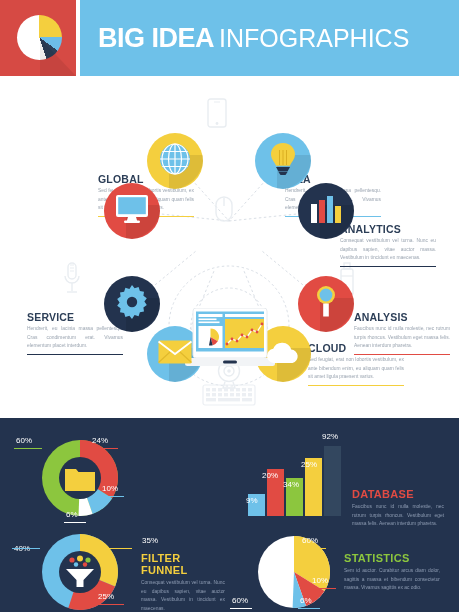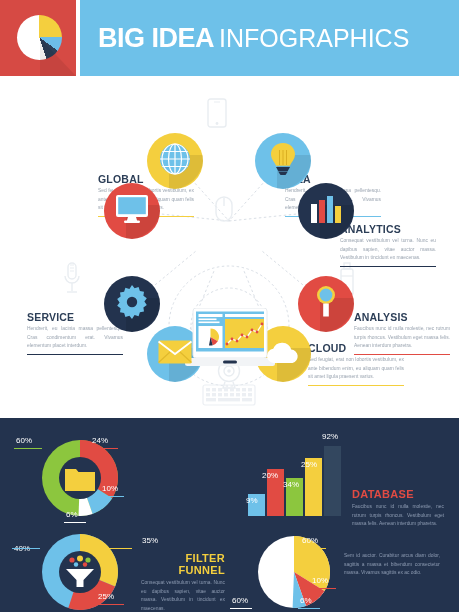--- a/index.html
+++ b/index.html
@@ -423,21 +423,21 @@
     </svg>
   </div>
   <div class="pct" style="left:14px;top:126px;">40%</div>
   <div class="pctline" style="left:12px;top:130px;width:28px;background:#6ec1e9;"></div>
   <div class="pct" style="left:106px;top:118px;margin-left:36px;">35%</div>
   <div class="pctline" style="left:104px;top:130px;width:28px;background:#f4cf3e;"></div>
   <div class="pct" style="left:98px;top:174px;">25%</div>
   <div class="pctline" style="left:96px;top:186px;width:28px;background:#e14b43;"></div>
 
   <div class="q" style="left:141px;top:134px;width:84px;">
-    <div class="hd" style="color:#f4cf3e;text-align:right;">FILTER FUNNEL</div>
+    <div class="hd" style="color:#f4cf3e;">FILTER FUNNEL</div>
     <div class="bd">Consequat vestibulum vel turna. Nunc eu dapibus sapien, vitae auctor massa. Vestibulum in tincidunt ex maecenas.</div>
   </div>
 
   <div style="position:absolute;left:252px;top:112px;">
     <svg width="84" height="84" viewBox="0 0 84 84">
       <g transform="translate(42,42)">
         <circle r="36" fill="#ffffff"></circle>
         <path d="M0 0 L0 -36 A36 36 0 0 1 30.5 19.1 z" fill="#f4cf3e"></path>
         <path d="M0 0 L30.5 19.1 A36 36 0 0 1 12.0 34.0 z" fill="#e14b43"></path>
         <path d="M0 0 L12.0 34.0 A36 36 0 0 1 -1.4 36.0 z" fill="#6ec1e9"></path>
@@ -447,15 +447,16 @@
   <div class="pct" style="left:302px;top:118px;">60%</div>
   <div class="pctline" style="left:300px;top:130px;width:26px;background:#f4cf3e;"></div>
   <div class="pct" style="left:312px;top:158px;">10%</div>
   <div class="pctline" style="left:310px;top:170px;width:26px;background:#e14b43;"></div>
   <div class="pct" style="left:300px;top:178px;">6%</div>
   <div class="pctline" style="left:298px;top:190px;width:22px;background:#6ec1e9;"></div>
   <div class="pct" style="left:232px;top:178px;">60%</div>
   <div class="pctline" style="left:230px;top:190px;width:22px;background:#ffffff;"></div>
 
   <div class="q" style="left:344px;top:134px;width:96px;">
+    <div class="hd" style="color:#8cc63e;">STATISTICS</div>
     <div class="bd">Sem id auctor. Curabitur arcus diam dolor, sagittis a massa et bibendum consectetur massa. Vivamus sagittis ex ac odio.</div>
   </div>
 </div>
 
 </body></html>

